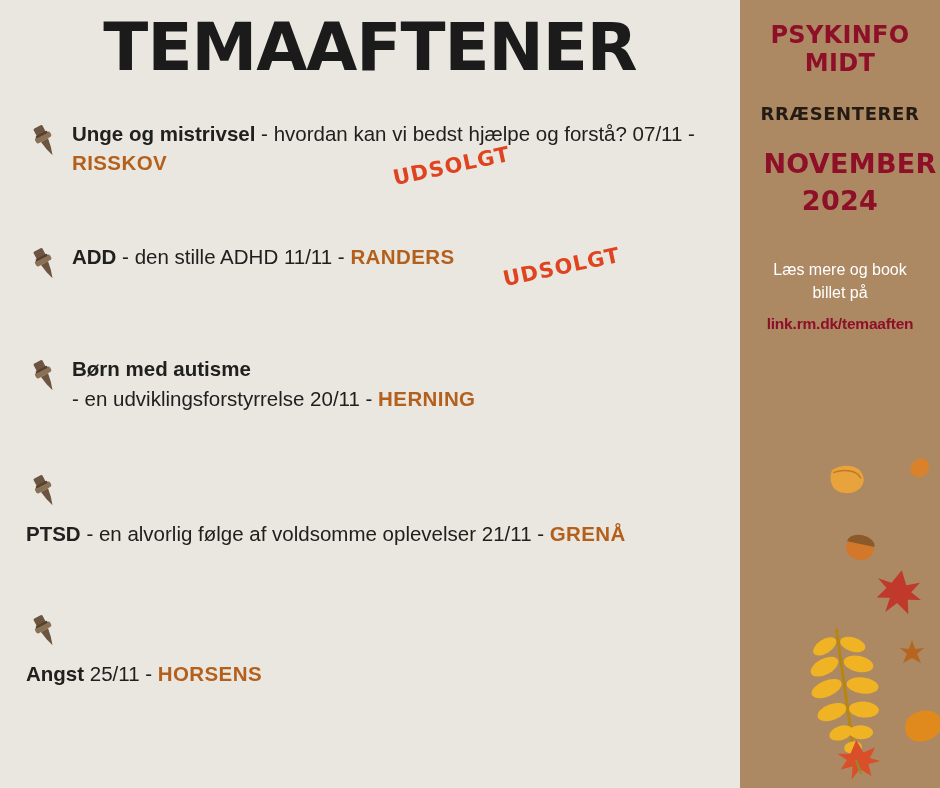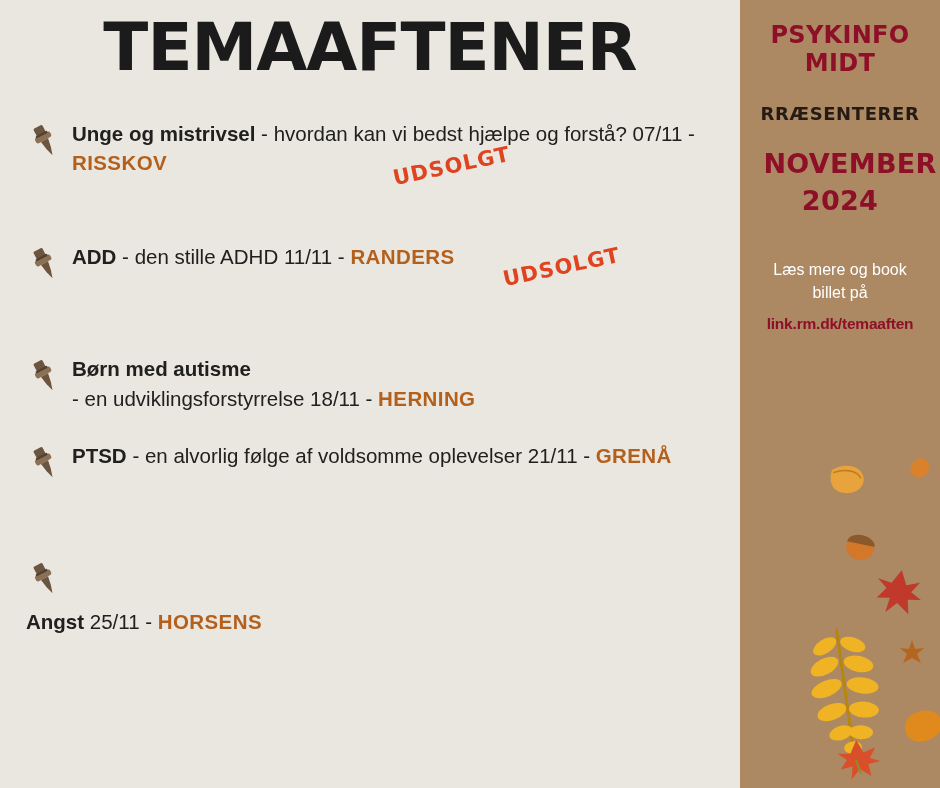--- a/index.html
+++ b/index.html
@@ -45,21 +45,21 @@
   }
   .event {
     position: relative;
     display: flex;
     align-items: flex-start;
     min-height: 56px;
   }
   .ev-0 { margin-top: 6px; }
   .ev-1 { margin-top: 64px; }
   .ev-2 { margin-top: 56px; }
-  .ev-3 { margin-top: 28px; }
+  .ev-3 { margin-top: 56px; flex-direction: column; }
   .ev-4 { margin-top: 60px; flex-direction: column; }
 
   .pin {
     width: 46px;
     flex: 0 0 46px;
     padding-top: 4px;
   }
   .pin svg { display: block; }
 
   .ev-text {
@@ -206,21 +206,21 @@
           <svg width="38" height="36" viewBox="0 0 38 36">
             <g transform="rotate(-28 19 18)">
               <rect x="14" y="2" width="10" height="9" rx="1.5" fill="#6b5540"></rect>
               <rect x="10.5" y="11" width="17" height="6" rx="2" fill="#8a7055"></rect>
               <path d="M15 17 h8 l-1.6 9 -2.4 8 -2.4 -8 z" fill="#6b5540"></path>
               <rect x="12.5" y="9.5" width="13" height="2.4" rx="1.2" fill="#55412f"></rect>
             </g>
           </svg>
         </div>
         <div class="ev-text">
-          <span class="b">Børn med autisme</span><br><span> - en udviklingsforstyrrelse 18/11 - </span><span class="city">HERNING</span>
+          <span class="b">Børn med autisme</span><br><span> - en udviklingsforstyrrelse 20/11 - </span><span class="city">HERNING</span>
         </div>
       </div>
 
       <div class="event ev-3">
         <div class="pin">
           <svg width="38" height="36" viewBox="0 0 38 36">
             <g transform="rotate(-28 19 18)">
               <rect x="14" y="2" width="10" height="9" rx="1.5" fill="#6b5540"></rect>
               <rect x="10.5" y="11" width="17" height="6" rx="2" fill="#8a7055"></rect>
               <path d="M15 17 h8 l-1.6 9 -2.4 8 -2.4 -8 z" fill="#6b5540"></path>

